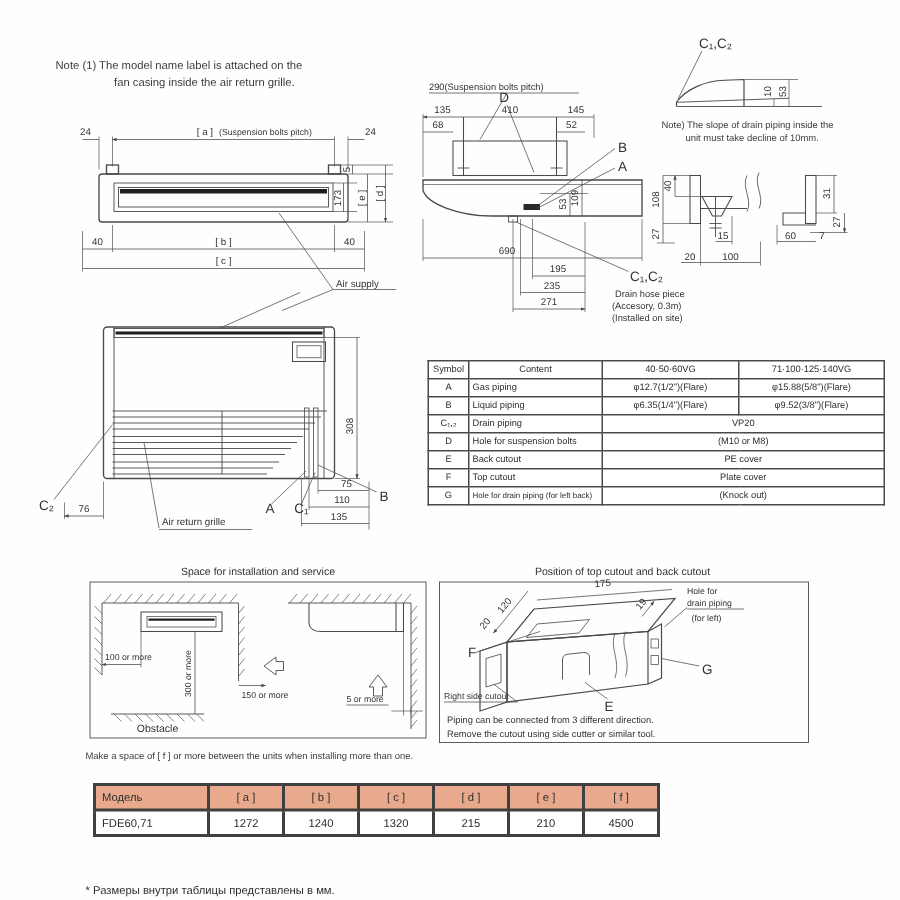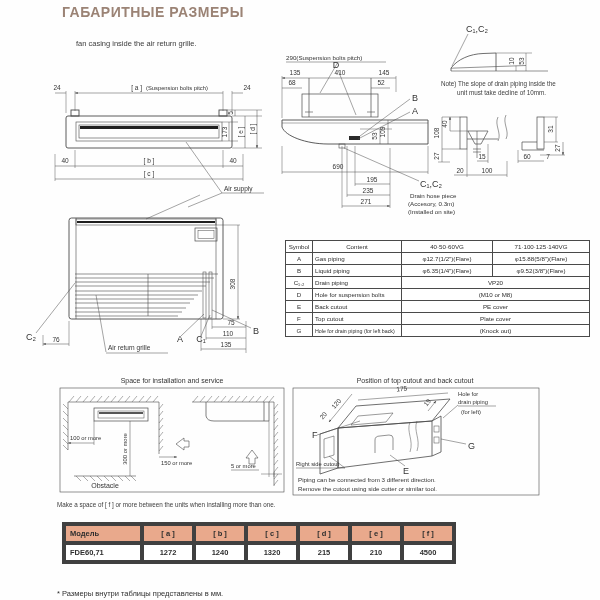--- a/index.html
+++ b/index.html
@@ -27,41 +27,41 @@
   table{border-collapse:collapse;position:absolute;color:#2e2e2e;}
   .sym-table{left:285px;top:240px;font-size:6.2px;}
   .sym-table td,.sym-table th{border:.8px solid #4a4a4a;height:11px;padding:0 2px;text-align:center;font-weight:normal;background:#fff;}
   .sym-table .c-content{text-align:left;}
   .sym-table .w-sym{width:22px;}
   .sym-table .w-con{width:84px;}
   .sym-table .w-v1{width:86px;}
   .sym-table .w-v2{width:92px;}
   .tiny{font-size:5.3px;}
   .dim-table{left:62px;top:522px;font-size:7.5px;}
-  .dim-table td,.dim-table th{border:4px solid #404040;height:15px;text-align:center;font-weight:bold;padding:0 2px;background:#fff;}
+  .dim-table td,.dim-table th{border:2px solid #404040;height:15px;text-align:center;font-weight:normal;padding:0 2px;background:#fff;}
   .dim-table th{background:#e9a98c;}
   .dim-table .c-model{width:68px;text-align:left;padding-left:4px;}
   .dim-table .c-dim{width:44px;}
 </style>
 </head>
 <body>
 
 <div class="page">
 
   <svg width="0" height="0">
       <defs>
     <marker id="ar" viewBox="0 0 10 10" refX="8.5" refY="5" markerWidth="6.5" markerHeight="6.5" orient="auto-start-reverse">
           <path d="M0,1.6 L9.5,5 L0,8.4 Z" fill="#4a4a4a"></path>
         </marker>
   </defs>
     </svg>
 
-  <div class="abs title" style="left:62px;top:4px">ГАБАРИТНЫЕ РАЗМЕРЫ</div>
 
   <div class="abs note" style="left:37px;top:39px">
+    <div>Note (1) The model name label is attached on the</div>
     <div class="ind">fan casing inside the air return grille.</div>
   </div>
 
   <svg style="left:38px;top:80px" width="250" height="128" viewBox="0 0 250 128">
     <g class="ol">
       <rect x="33" y="30" width="8" height="6"></rect>
       <rect x="181" y="30" width="8" height="6"></rect>
       <rect x="28" y="36" width="166" height="32" rx="2"></rect>
       <rect x="38" y="42" width="146" height="19" stroke-width=".6"></rect>
       <rect x="41" y="45" width="140" height="13" stroke-width=".6"></rect>

